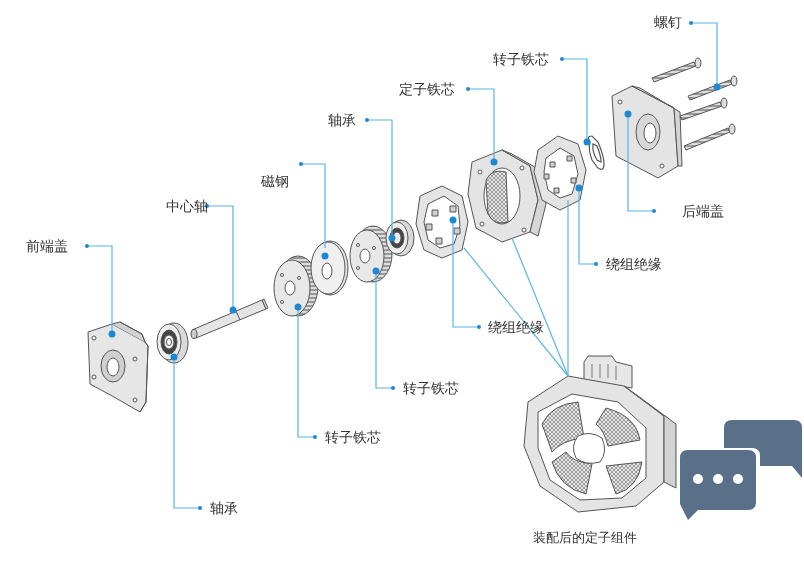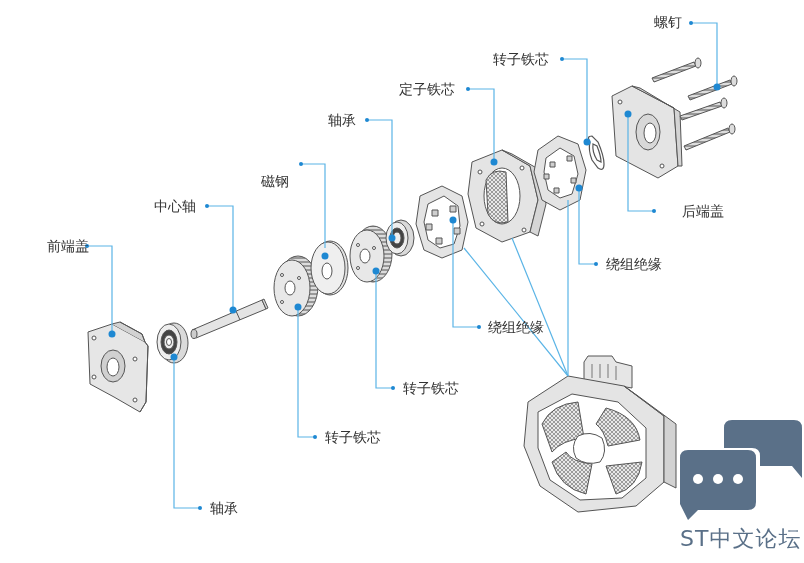--- a/index.html
+++ b/index.html
@@ -222,23 +222,23 @@
     <circle cx="706" cy="479" r="5" fill="#ffffff"></circle>
     <circle cx="726" cy="479" r="5" fill="#ffffff"></circle>
   </g>
 </svg>
 
 <div class="lbl" style="left:642px;top:13px">螺钉</div>
 <div class="lbl" style="left:481px;top:50px">转子铁芯</div>
 <div class="lbl" style="left:387px;top:80px">定子铁芯</div>
 <div class="lbl" style="left:316px;top:111px">轴承</div>
 <div class="lbl" style="left:249px;top:172px">磁钢</div>
-<div class="lbl" style="left:142px;top:197px">中心轴</div>
-<div class="lbl" style="left:35px;top:237px">前端盖</div>
+<div class="lbl" style="left:154px;top:197px">中心轴</div>
+<div class="lbl" style="left:14px;top:237px">前端盖</div>
 <div class="lbl" style="left:670px;top:202px">后端盖</div>
 <div class="lbl" style="left:594px;top:255px">绕组绝缘</div>
 <div class="lbl" style="left:476px;top:318px">绕组绝缘</div>
 <div class="lbl" style="left:391px;top:379px">转子铁芯</div>
 <div class="lbl" style="left:313px;top:428px">转子铁芯</div>
 <div class="lbl" style="left:198px;top:499px">轴承</div>
 
-<div class="forum" style="left:668px;top:524px">ST中文论坛</div>
+<div class="caption" style="left:521px;top:529px">装配后的定子组件</div>
 </div>
 
 </body></html>

